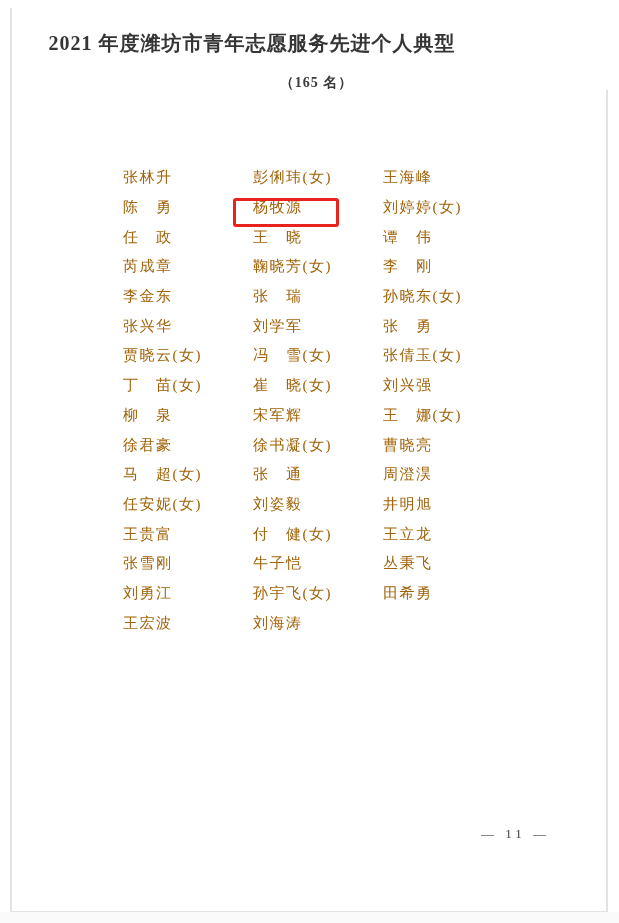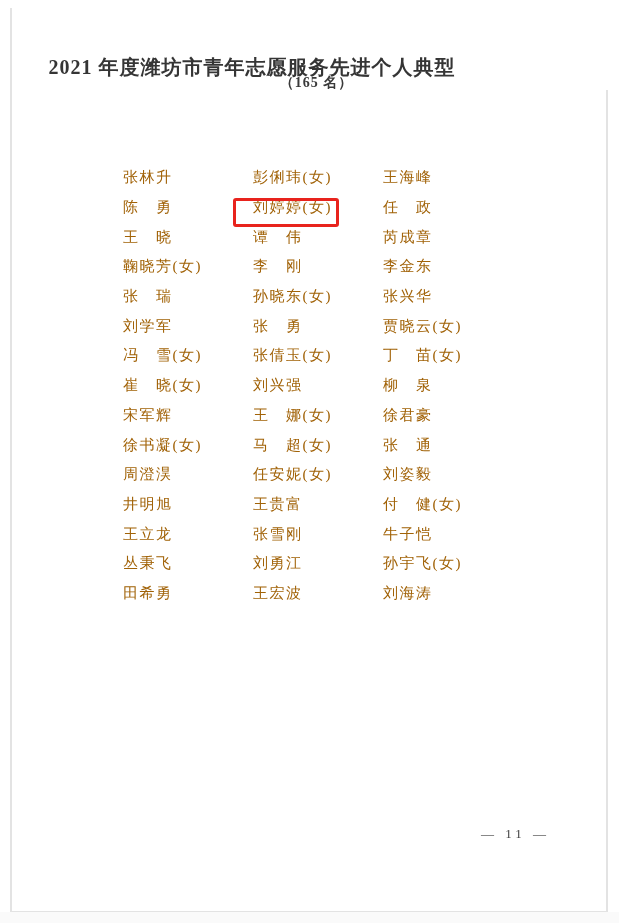--- a/index.html
+++ b/index.html
@@ -23,21 +23,20 @@
   .below-page  { position: absolute; left: 0; top: 912px; width: 619px; height: 11px; background: #fafafa; }
 
   .title {
     position: absolute;
     left: 0; top: 30px; width: 504px;
     text-align: center;
     font-size: 20px;
     font-weight: bold;
     letter-spacing: 1px;
     color: #353535;
-    margin-top: 24px;
   }
   .subtitle {
     position: absolute;
     left: 7px; top: 74px; width: 619px;
     text-align: center;
     font-size: 14px;
     font-weight: bold;
     letter-spacing: 1px;
     color: #3a3a3a;
   }
@@ -81,20 +80,21 @@
   <div class="below-page"></div>
 
   <h1 class="title">2021 年度潍坊市青年志愿服务先进个人典型</h1>
   <div class="subtitle">（165 名）</div>
 
   <div class="names-grid" id="names-grid">
       <span class="cell">张林升</span>
       <span class="cell">彭俐玮(女)</span>
       <span class="cell">王海峰</span>
       <span class="cell">陈　勇</span>
+      <span class="cell">杨牧源</span>
       <span class="cell">刘婷婷(女)</span>
       <span class="cell">任　政</span>
       <span class="cell">王　晓</span>
       <span class="cell">谭　伟</span>
       <span class="cell">芮成章</span>
       <span class="cell">鞠晓芳(女)</span>
       <span class="cell">李　刚</span>
       <span class="cell">李金东</span>
       <span class="cell">张　瑞</span>
       <span class="cell">孙晓东(女)</span>
@@ -105,20 +105,21 @@
       <span class="cell">冯　雪(女)</span>
       <span class="cell">张倩玉(女)</span>
       <span class="cell">丁　苗(女)</span>
       <span class="cell">崔　晓(女)</span>
       <span class="cell">刘兴强</span>
       <span class="cell">柳　泉</span>
       <span class="cell">宋军辉</span>
       <span class="cell">王　娜(女)</span>
       <span class="cell">徐君豪</span>
       <span class="cell">徐书凝(女)</span>
+      <span class="cell">曹晓亮</span>
       <span class="cell">马　超(女)</span>
       <span class="cell">张　通</span>
       <span class="cell">周澄淏</span>
       <span class="cell">任安妮(女)</span>
       <span class="cell">刘姿毅</span>
       <span class="cell">井明旭</span>
       <span class="cell">王贵富</span>
       <span class="cell">付　健(女)</span>
       <span class="cell">王立龙</span>
       <span class="cell">张雪刚</span>

